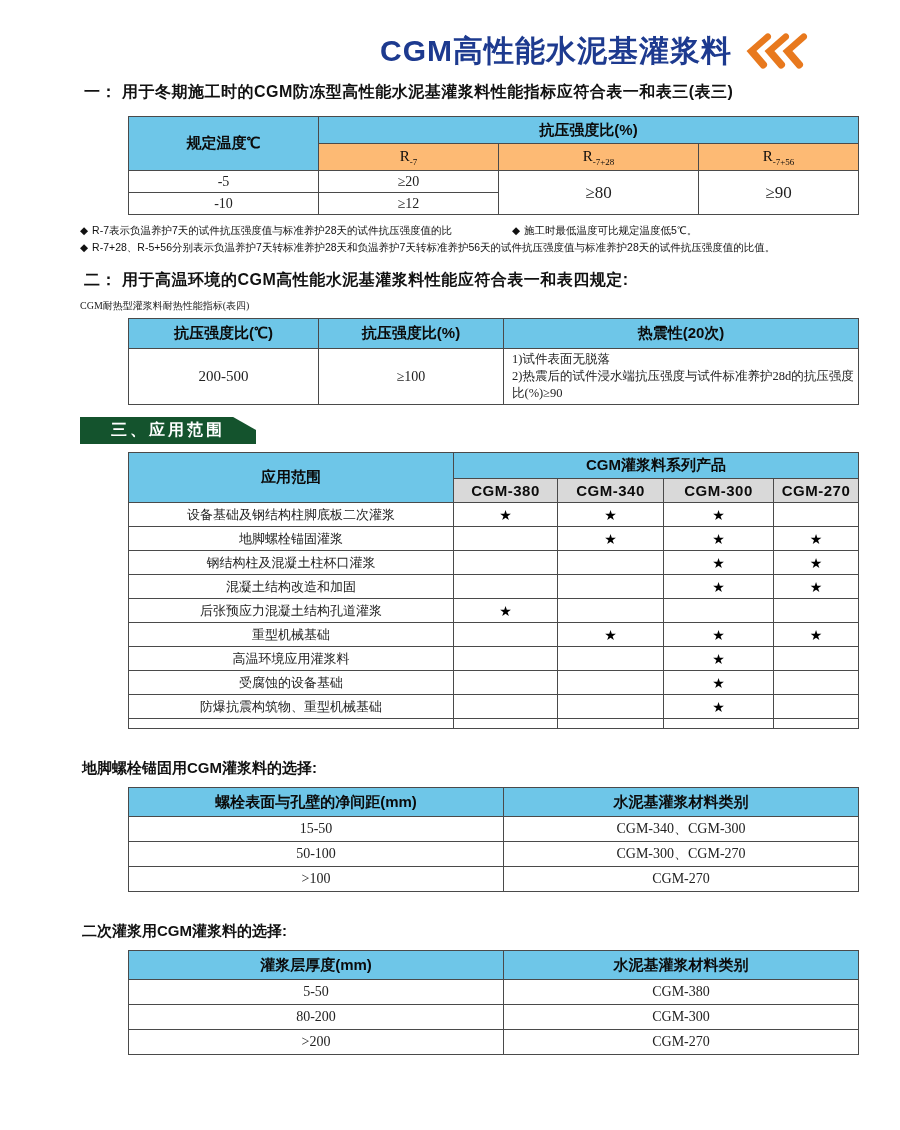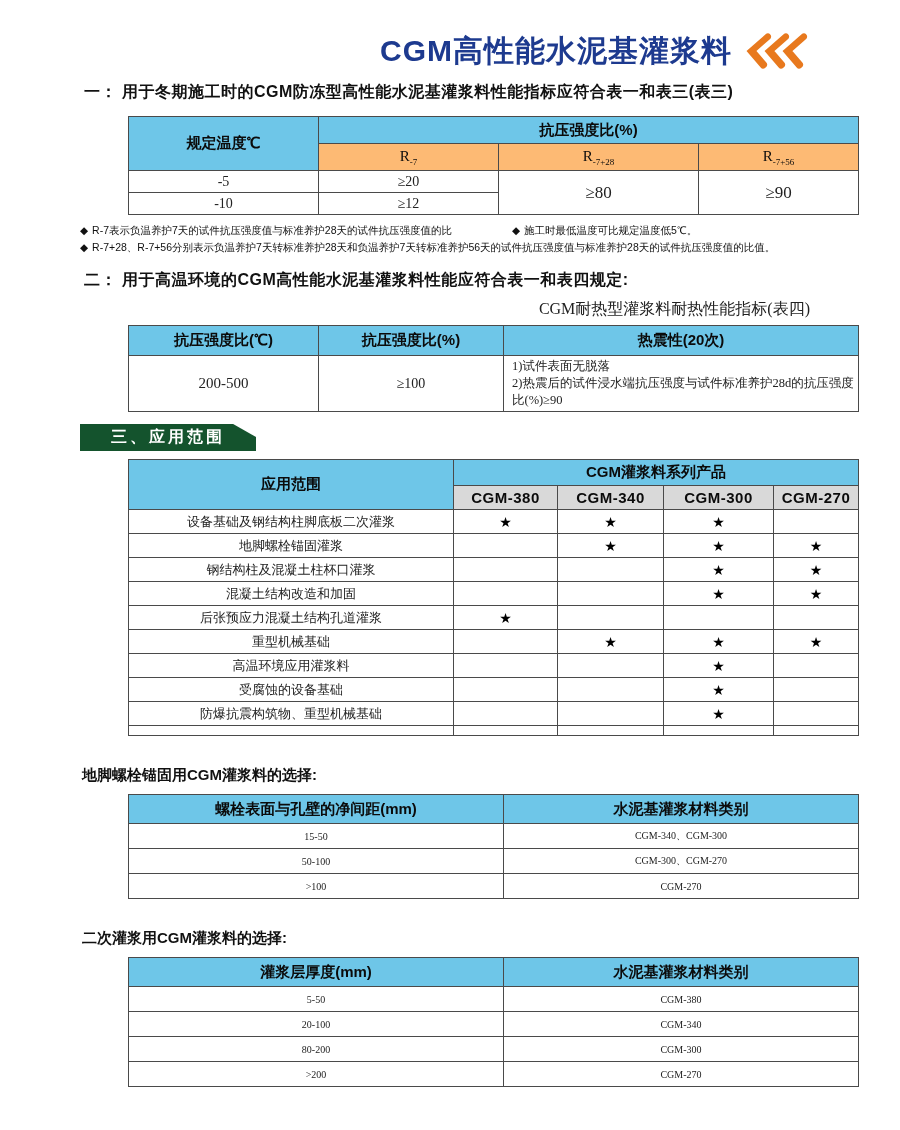--- a/index.html
+++ b/index.html
@@ -11,21 +11,21 @@
   .page { padding:30px 90px 0 80px; width:900px; }
 
   
   .title-row { display:flex; align-items:center; justify-content:flex-end; padding-right:0; height:42px; }
   .page-title { color:#1d3a8f; font-size:30px; font-weight:bold; letter-spacing:1px; }
   .arrows { margin-left:14px; display:inline-flex; align-items:center; }
 
   
   .sec-heading { font-size:16px; font-weight:bold; color:#111; margin:10px 0 0 4px; letter-spacing:0.5px; }
   .sub-heading { font-size:15px; font-weight:bold; color:#111; margin:30px 0 0 2px; }
-  .table-caption { font-size:16px; color:#222; text-align:right; margin-top:8px; font-family:"Liberation Serif", serif; }
+  .table-caption { font-size:10px; color:#222; text-align:left; margin-top:8px; font-family:"Liberation Serif", serif; }
 
   
   table { border-collapse:collapse; width:730px; table-layout:fixed;margin-left:48px; }
   th, td { border:1px solid #4a4a4a; text-align:center; vertical-align:middle; padding:2px 4px; }
   th { background:#6ec6e8; font-size:15px; font-weight:bold; color:#0b0b0b; }
   td { font-size:14px; font-family:"Liberation Serif", serif; color:#222; }
   .t1 { margin-top:13px; }
   .t1 .rsub { background:#fdba74; font-weight:normal; font-family:"Liberation Serif", serif; font-size:15px; }
   .t1 th { height:27px; }
   .t1 td { height:22px; }
@@ -53,21 +53,21 @@
   .t3 { margin-top:8px; }
   .t3 th { height:26px; }
   .t3 .prod-h { background:#d9d9d9; font-size:15px; letter-spacing:0.5px; height:24px; }
   .t3 td { height:24px; }
   .t3 .app-label { font-size:13px; }
   .t3 .star-cell { font-size:14px; color:#000; font-family:"DejaVu Sans", sans-serif; }
   .t3 .spacer td { height:10px; border-top:none; }
 
   .t45 { margin-top:9px; }
   .t45 th { height:29px; }
-  .t45 td { height:25px; font-size:10px; }
+  .t45 td { height:25px; font-size:14px; }
 </style>
 </head>
 <body>
 
 <div class="page">
 
   <div class="title-row">
     <span class="page-title">CGM高性能水泥基灌浆料</span>
     <span class="arrows">
       <svg width="64" height="36" viewBox="0 0 64 36">
@@ -111,21 +111,21 @@
     </tr>
   </tbody>
     </table>
 
   <div class="notes">
     <div class="line">
       <span class="n-left"><span class="bullet">◆</span><span>R-7表示负温养护7天的试件抗压强度值与标准养护28天的试件抗压强度值的比</span></span>
       <span class="n-right"><span class="bullet">◆</span><span>施工时最低温度可比规定温度低5℃。</span></span>
     </div>
     <div class="line">
-      <span class="n-left"><span class="bullet">◆</span><span>R-7+28、R-7+56分别表示负温养护7天转标准养护28天和负温养护7天转标准养护56天的试件抗压强度值与标准养护28天的试件抗压强度值的比值。</span></span>
+      <span class="n-left"><span class="bullet">◆</span><span>R-7+28、R-5+56分别表示负温养护7天转标准养护28天和负温养护7天转标准养护56天的试件抗压强度值与标准养护28天的试件抗压强度值的比值。</span></span>
     </div>
   </div>
 
   <div class="sec-heading" style="margin-top:14px">二： 用于高温环境的CGM高性能水泥基灌浆料性能应符合表一和表四规定:</div>
   <div class="table-caption">CGM耐热型灌浆料耐热性能指标(表四)</div>
 
   <table class="t2">
     <colgroup>
         <col style="width:190px">
         <col style="width:185px">
@@ -277,24 +277,20 @@
     <tbody>
         <tr>
       <th>灌浆层厚度(mm)</th>
       <th>水泥基灌浆材料类别</th>
     </tr>
     <tr>
       <td>5-50</td>
       <td>CGM-380</td>
     </tr>
     <tr>
-      <td>20-100</td>
-      <td>CGM-340</td>
-    </tr>
-    <tr>
       <td>80-200</td>
       <td>CGM-300</td>
     </tr>
     <tr>
       <td>&gt;200</td>
       <td>CGM-270</td>
     </tr>
   </tbody>
     </table>
 

